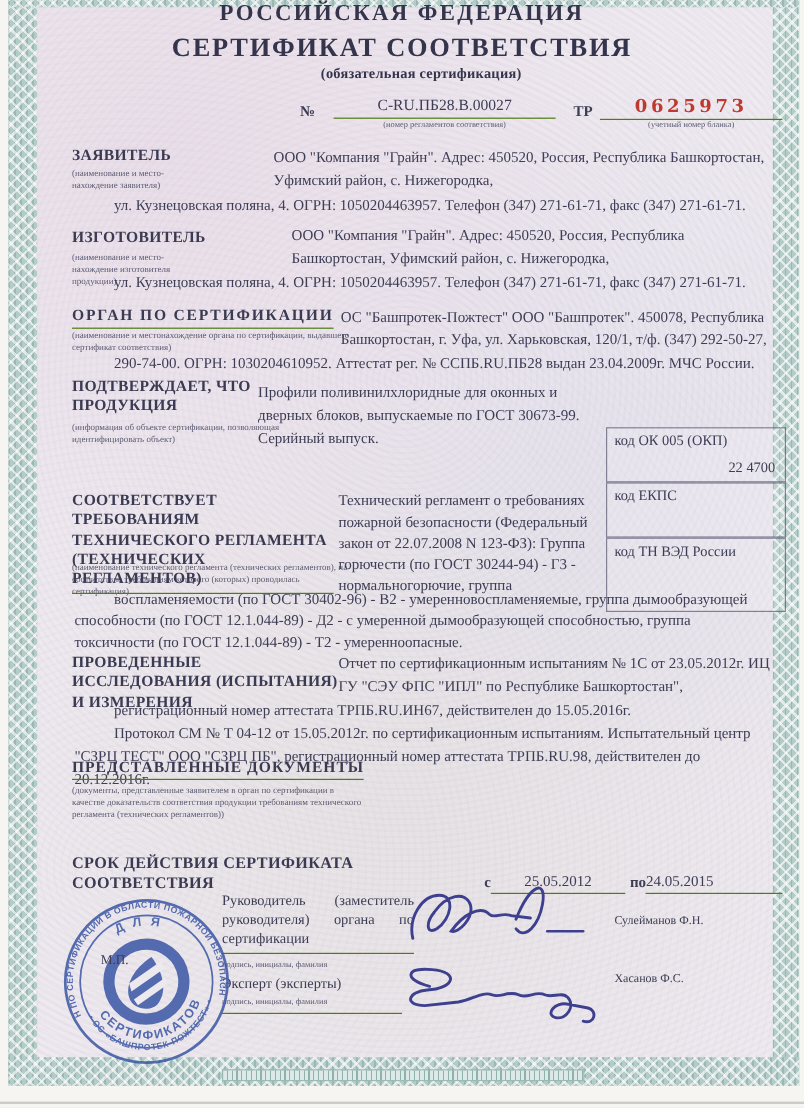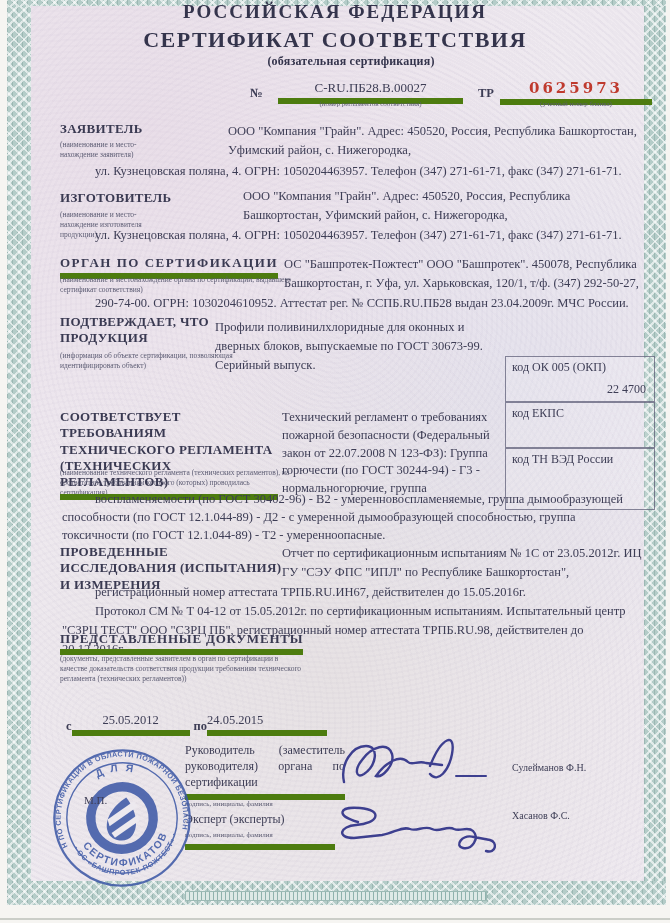--- a/index.html
+++ b/index.html
@@ -35,21 +35,21 @@
   .microprint{
     position:absolute;left:185px;top:891px;width:300px;height:8px;
     background:repeating-linear-gradient(90deg,#dde9e6 0 3px,#8fb2ad 3px 4px);
     border:1px solid #9cbab5;
   }
   .abs{position:absolute;}
   .ttl{color:#34344c;font-weight:bold;text-align:center;width:100%;}
   .label{color:#3a3a52;font-weight:bold;font-size:13px;letter-spacing:.3px;line-height:1.25;}
   .note{color:#5b5b72;font-size:7.5px;line-height:1.3;}
   .text{color:#3d3d55;font-size:12.5px;line-height:1.5;}
-  .ul{border-bottom:6px solid #4d7c0f;}
+  .ul{border-bottom:1px solid #4d7c0f;}
   .codebox{
     position:absolute;left:505px;width:150px;
     border:1px solid rgba(95,95,120,.75);
     color:#3d3d55;font-size:12px;padding:3px 6px;box-sizing:border-box;
     background:rgba(255,255,255,.12);
   }
   .red-num{color:#bf3a2e;font-weight:bold;font-size:15px;letter-spacing:3px;font-family:"DejaVu Serif",serif;}
   .tiny{font-size:7px;color:#5b5b72;}
   .sig-name{color:#3d3d55;font-size:10px;}
   .stamp-wrap{position:absolute;left:44px;top:740px;width:156px;height:156px;transform:rotate(-8deg);opacity:.85;}
@@ -117,20 +117,21 @@
 
   <div class="abs label" style="left:60px;top:544px;width:225px;">ПРОВЕДЕННЫЕ ИССЛЕДОВАНИЯ (ИСПЫТАНИЯ) И ИЗМЕРЕНИЯ</div>
   <div class="abs text" style="left:282px;top:544px;width:372px;">Отчет по сертификационным испытаниям № 1С от 23.05.2012г. ИЦ ГУ "СЭУ ФПС "ИПЛ" по Республике Башкортостан",</div>
   <div class="abs text" style="left:62px;top:583px;width:575px;text-indent:33px;">регистрационный номер аттестата ТРПБ.RU.ИН67, действителен до 15.05.2016г.</div>
   <div class="abs text" style="left:62px;top:602px;width:582px;text-indent:33px;">Протокол СМ № Т 04-12 от 15.05.2012г. по сертификационным испытаниям. Испытательный центр "СЗРЦ ТЕСТ" ООО "СЗРЦ ПБ", регистрационный номер аттестата ТРПБ.RU.98, действителен до 20.12.2016г.</div>
 
   <div class="abs label ul" style="left:60px;top:631px;letter-spacing:.8px;padding-bottom:2px;">ПРЕДСТАВЛЕННЫЕ ДОКУМЕНТЫ</div>
   <div class="abs note" style="left:60px;top:654px;width:245px;">(документы, представленные заявителем в орган по сертификации в качестве доказательств соответствия продукции требованиям технического регламента (технических регламентов))</div>
 
   <div class="abs" style="left:60px;top:711px;width:592px;display:flex;align-items:flex-end;">
+    <span class="label" style="font-size:13.5px;">СРОК ДЕЙСТВИЯ СЕРТИФИКАТА СООТВЕТСТВИЯ</span>
     <span class="text" style="font-weight:bold;margin-left:6px;">с</span>
     <span class="text ul" style="width:118px;text-align:center;">25.05.2012</span>
     <span class="text" style="font-weight:bold;margin-left:4px;">по</span>
     <span class="text ul" style="width:120px;text-align:left;">24.05.2015</span>
   </div>
 
   <div class="mp">М.П.</div>
 
   <div class="abs text ul" style="left:185px;top:742px;width:160px;font-size:12px;line-height:1.35;padding-bottom:3px;text-align:justify;">Руководитель (заместитель руководителя) органа по сертификации</div>
   <div class="abs tiny" style="left:185px;top:800px;">подпись, инициалы, фамилия</div>

